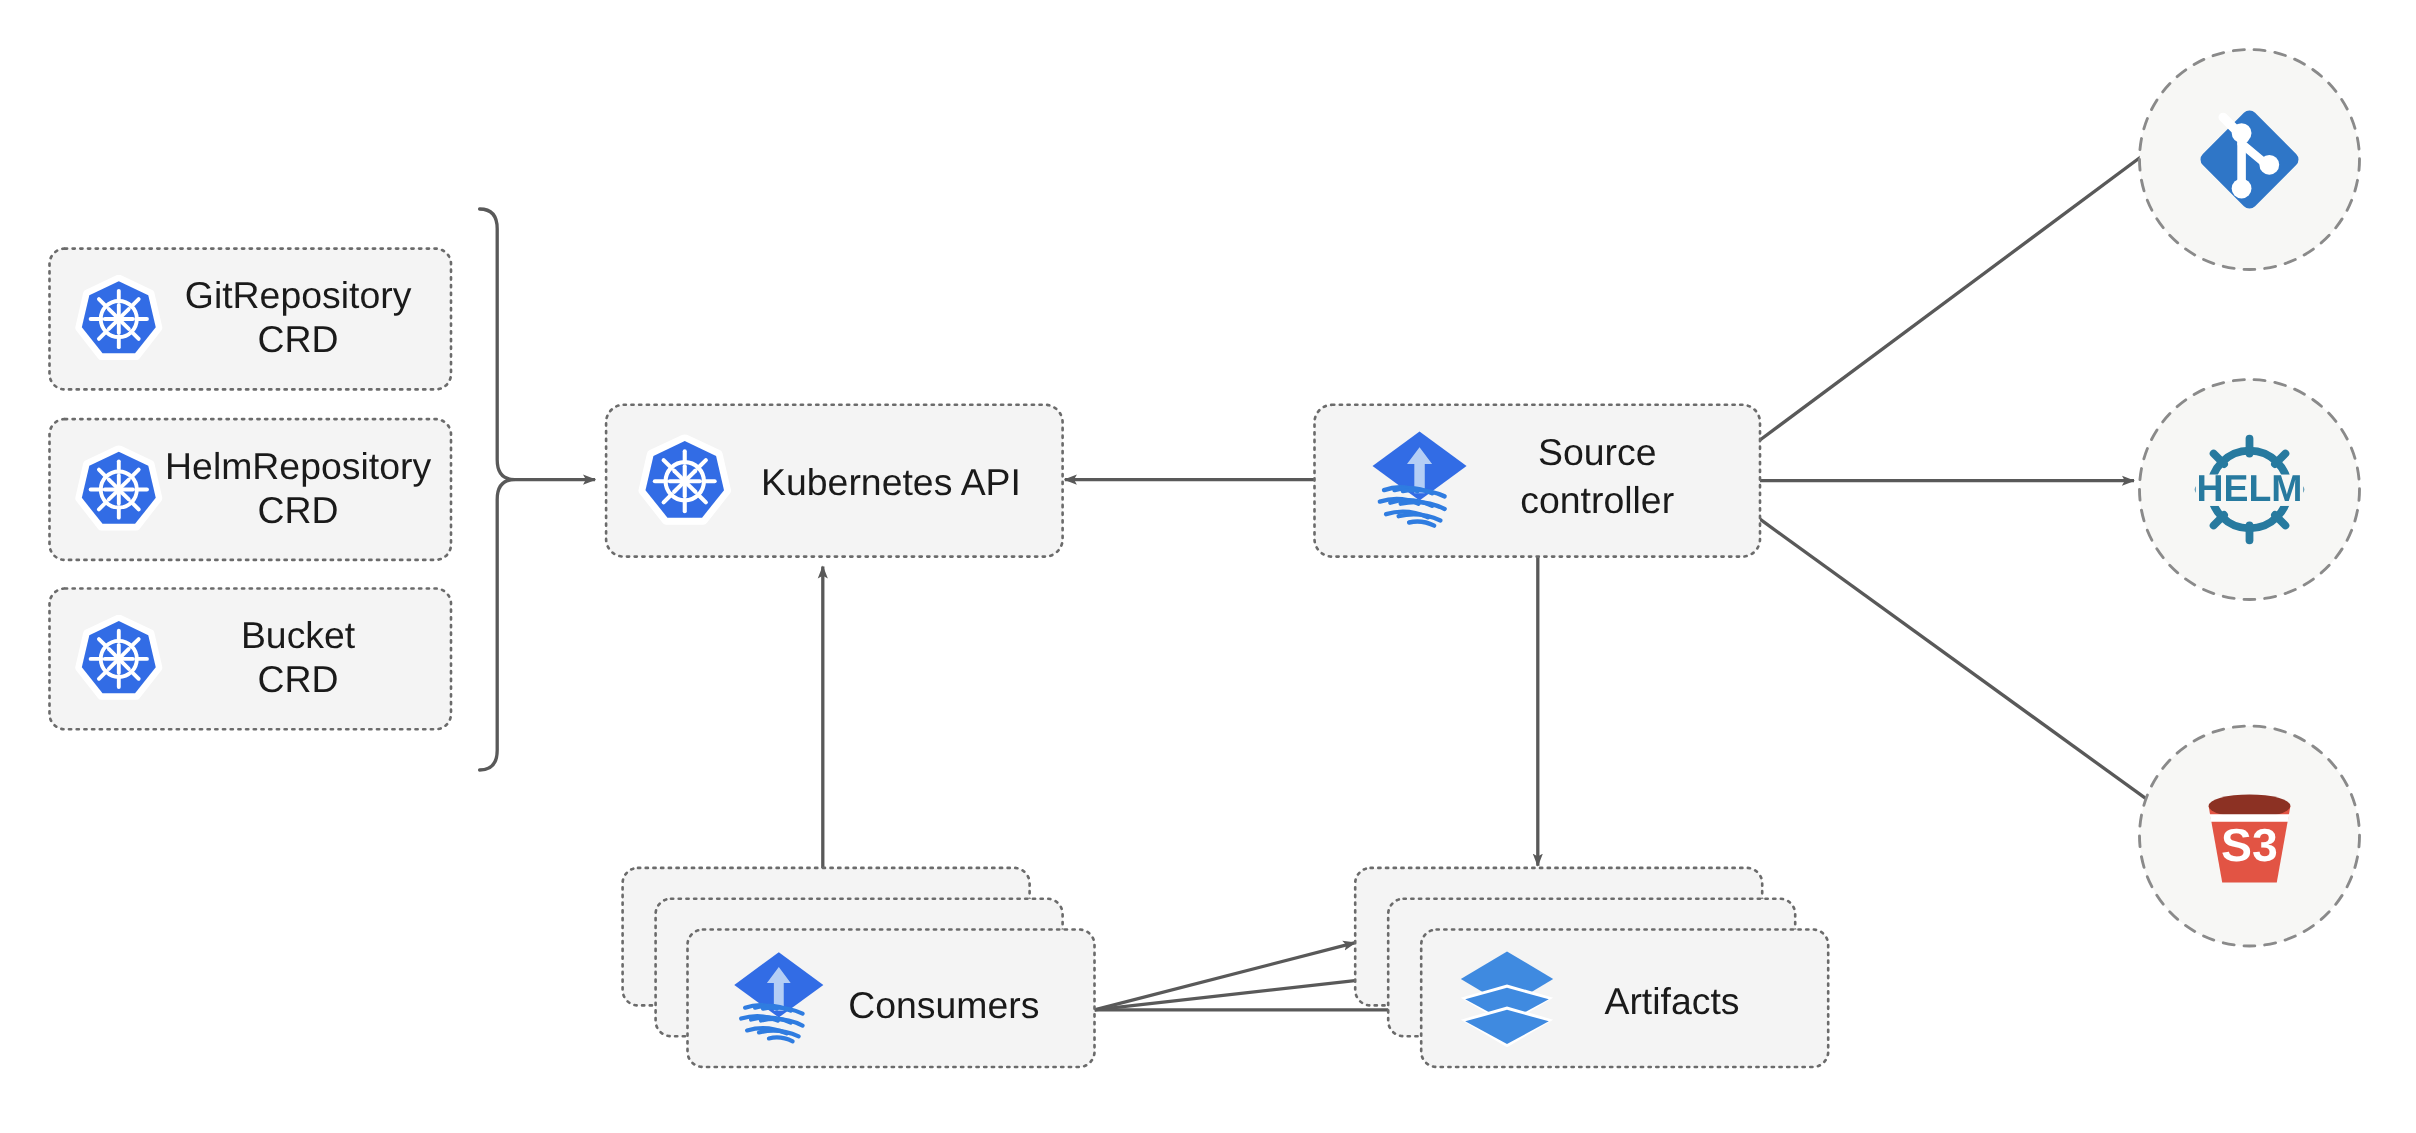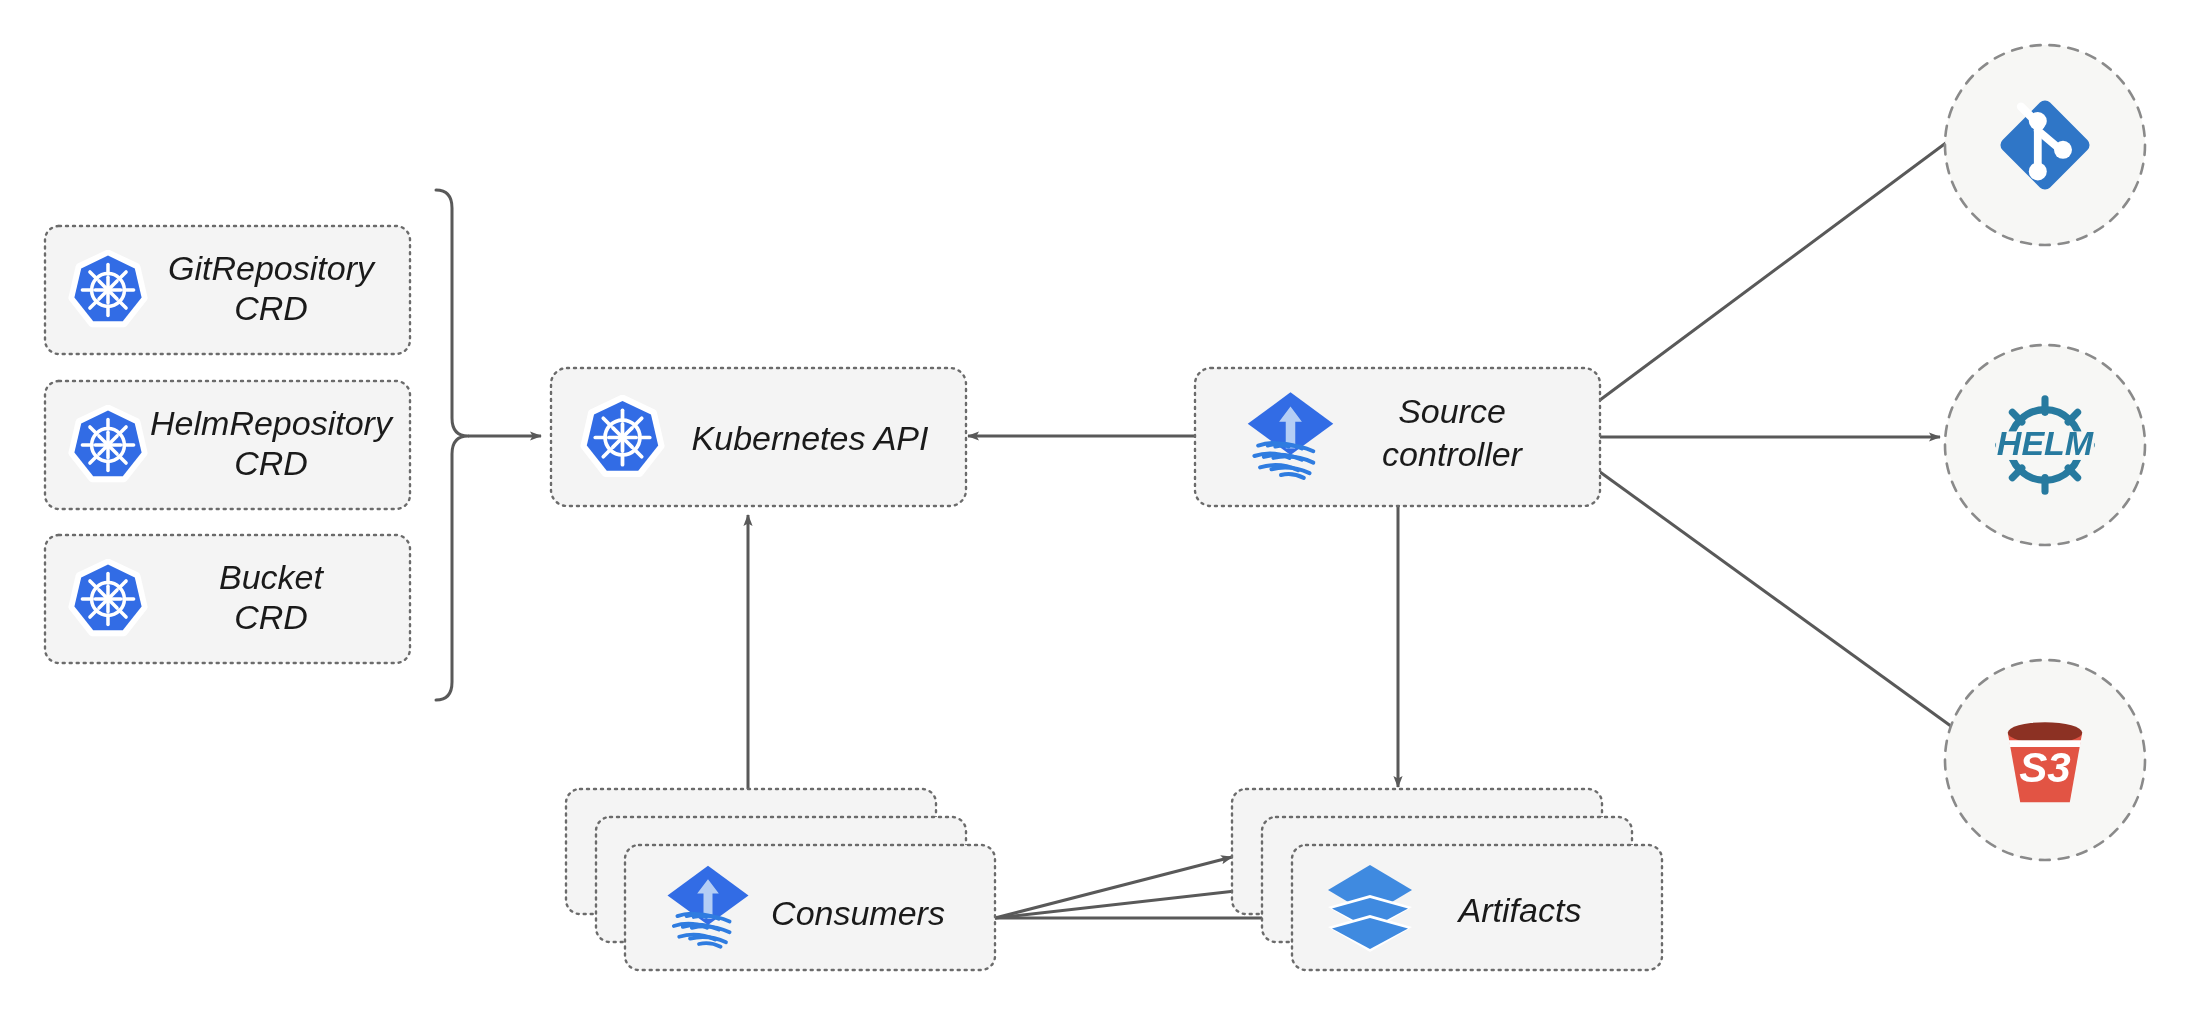--- a/index.html
+++ b/index.html
@@ -10,21 +10,20 @@
   body {
     width: 2196px;
     height: 1030px;
     font-family: "Liberation Sans", sans-serif;
     overflow: hidden;
   }
   #diagram-root {
     position: relative;
     width: 1757px;
     height: 1030px;
-    font-style: italic;
   }
   svg.canvas {
     position: absolute;
     top: 0;
     left: 0;
     width: 2196px;
     height: 1030px;
   }
   .node-label {
     font-family: "Liberation Sans", sans-serif;

